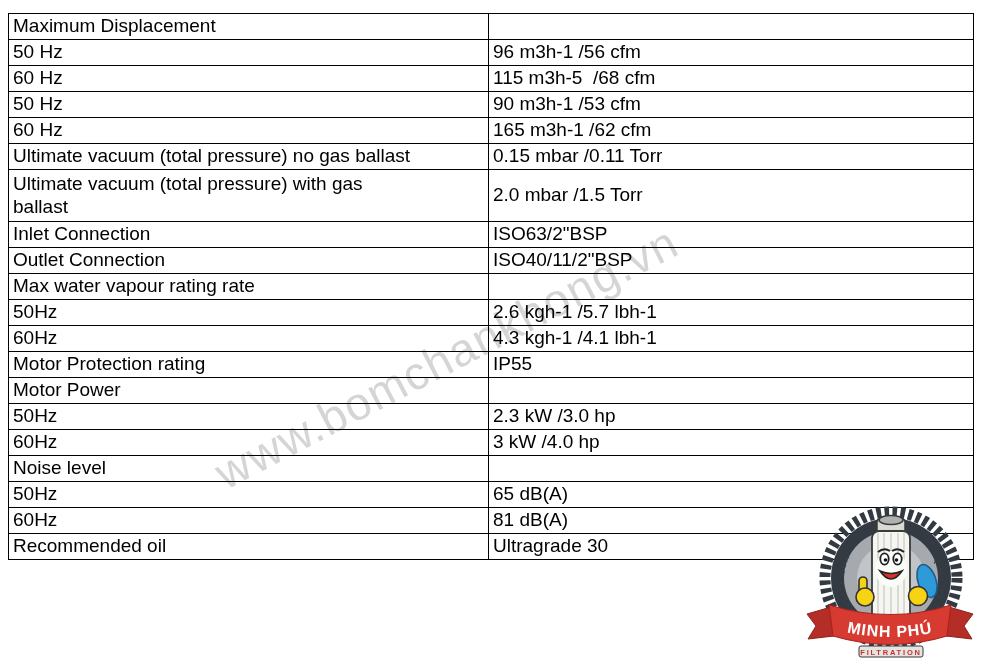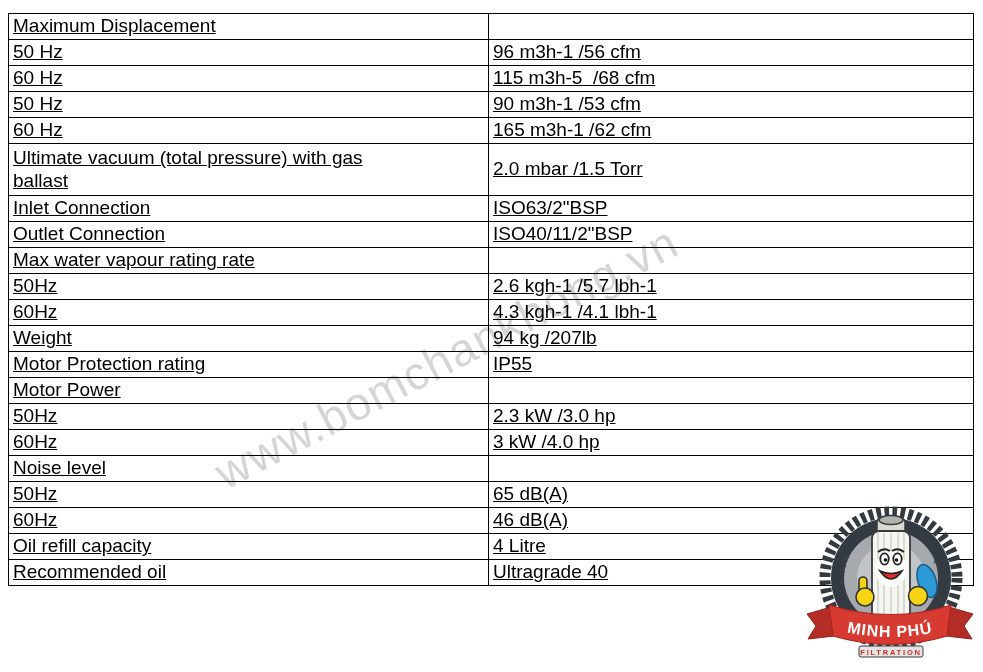--- a/index.html
+++ b/index.html
@@ -29,21 +29,20 @@
   }
 
   table.spec-table {
     position: absolute;
     left: 8px; top: 13px;
     width: 965px;
     border-collapse: collapse;
     table-layout: fixed;
     z-index: 1;
     background: transparent;
-    text-decoration: underline;
   }
   col.col-param { width: 480px; }
   col.col-value { width: 485px; }
   table.spec-table td {
     border: 1.5px solid #000;
     height: 26px;
     padding: 0 2px 0 4px;
     font-size: 19px;
     line-height: 1.16;
     color: #000;
@@ -91,20 +90,24 @@
           <td>115 m3h-5  /68 cfm</td>
         </tr>
         <tr>
           <td>50 Hz</td>
           <td>90 m3h-1 /53 cfm</td>
         </tr>
         <tr>
           <td>60 Hz</td>
           <td>165 m3h-1 /62 cfm</td>
         </tr>
+        <tr>
+          <td>Ultimate vacuum (total pressure) no gas ballast</td>
+          <td>0.15 mbar /0.11 Torr</td>
+        </tr>
         <tr class="tall">
           <td>Ultimate vacuum (total pressure) with gas
 ballast</td>
           <td>2.0 mbar /1.5 Torr</td>
         </tr>
         <tr>
           <td>Inlet Connection</td>
           <td>ISO63/2"BSP</td>
         </tr>
         <tr>
@@ -117,24 +120,20 @@
         </tr>
         <tr>
           <td>50Hz</td>
           <td>2.6 kgh-1 /5.7 lbh-1</td>
         </tr>
         <tr>
           <td>60Hz</td>
           <td>4.3 kgh-1 /4.1 lbh-1</td>
         </tr>
         <tr>
-          <td>Weight</td>
-          <td>94 kg /207lb</td>
-        </tr>
-        <tr>
           <td>Motor Protection rating</td>
           <td>IP55</td>
         </tr>
         <tr>
           <td>Motor Power</td>
           <td></td>
         </tr>
         <tr>
           <td>50Hz</td>
           <td>2.3 kW /3.0 hp</td>
@@ -146,29 +145,25 @@
         <tr>
           <td>Noise level</td>
           <td></td>
         </tr>
         <tr>
           <td>50Hz</td>
           <td>65 dB(A)</td>
         </tr>
         <tr>
           <td>60Hz</td>
-          <td>46 dB(A)</td>
-        </tr>
-        <tr>
-          <td>Oil refill capacity</td>
-          <td>4 Litre</td>
+          <td>81 dB(A)</td>
         </tr>
         <tr>
           <td>Recommended oil</td>
-          <td>Ultragrade 40</td>
+          <td>Ultragrade 30</td>
         </tr>
       </tbody>
   </table>
 
   <svg class="logo" viewBox="0 0 178 176" xmlns="http://www.w3.org/2000/svg">
     <defs>
       <path id="arcL" d="M 61.8 122 A 49 49 0 0 1 50.3 57.5"></path>
       <path id="arcR" d="M 131.7 60.5 A 49 49 0 0 1 121.2 122"></path>
       <path id="brandArc" d="M 32 132 Q 90 148 148 132"></path>
     </defs>

